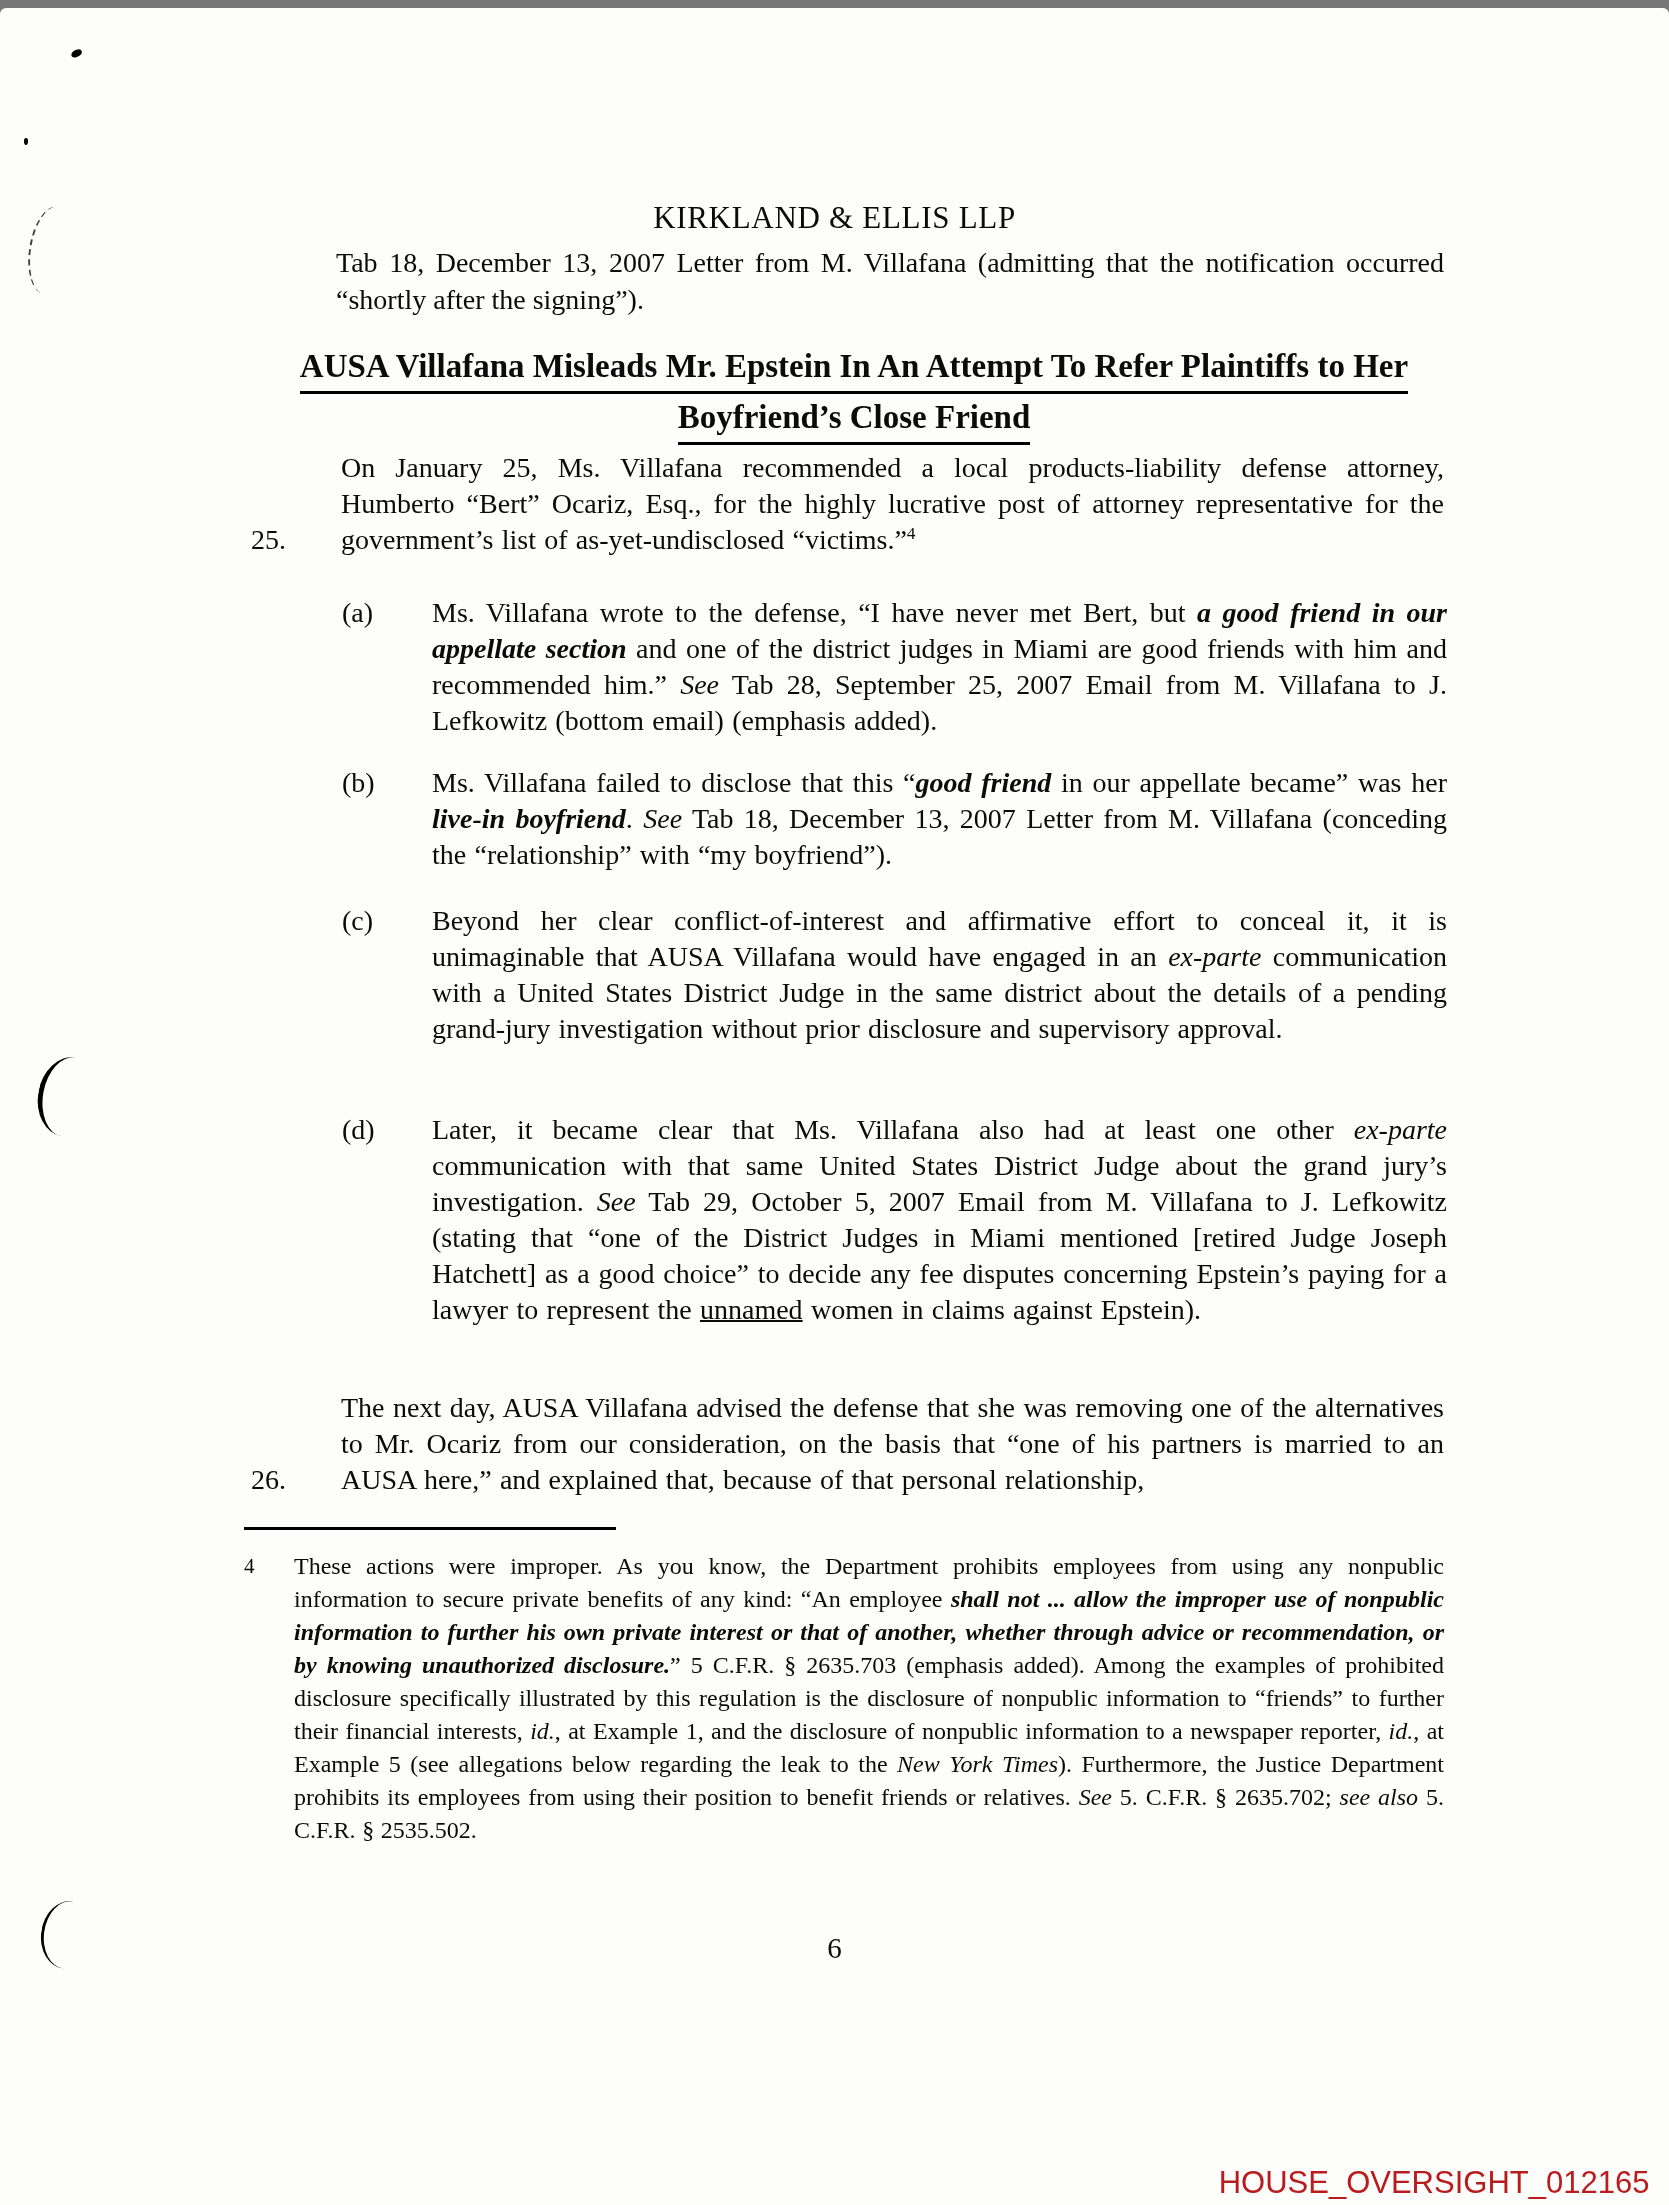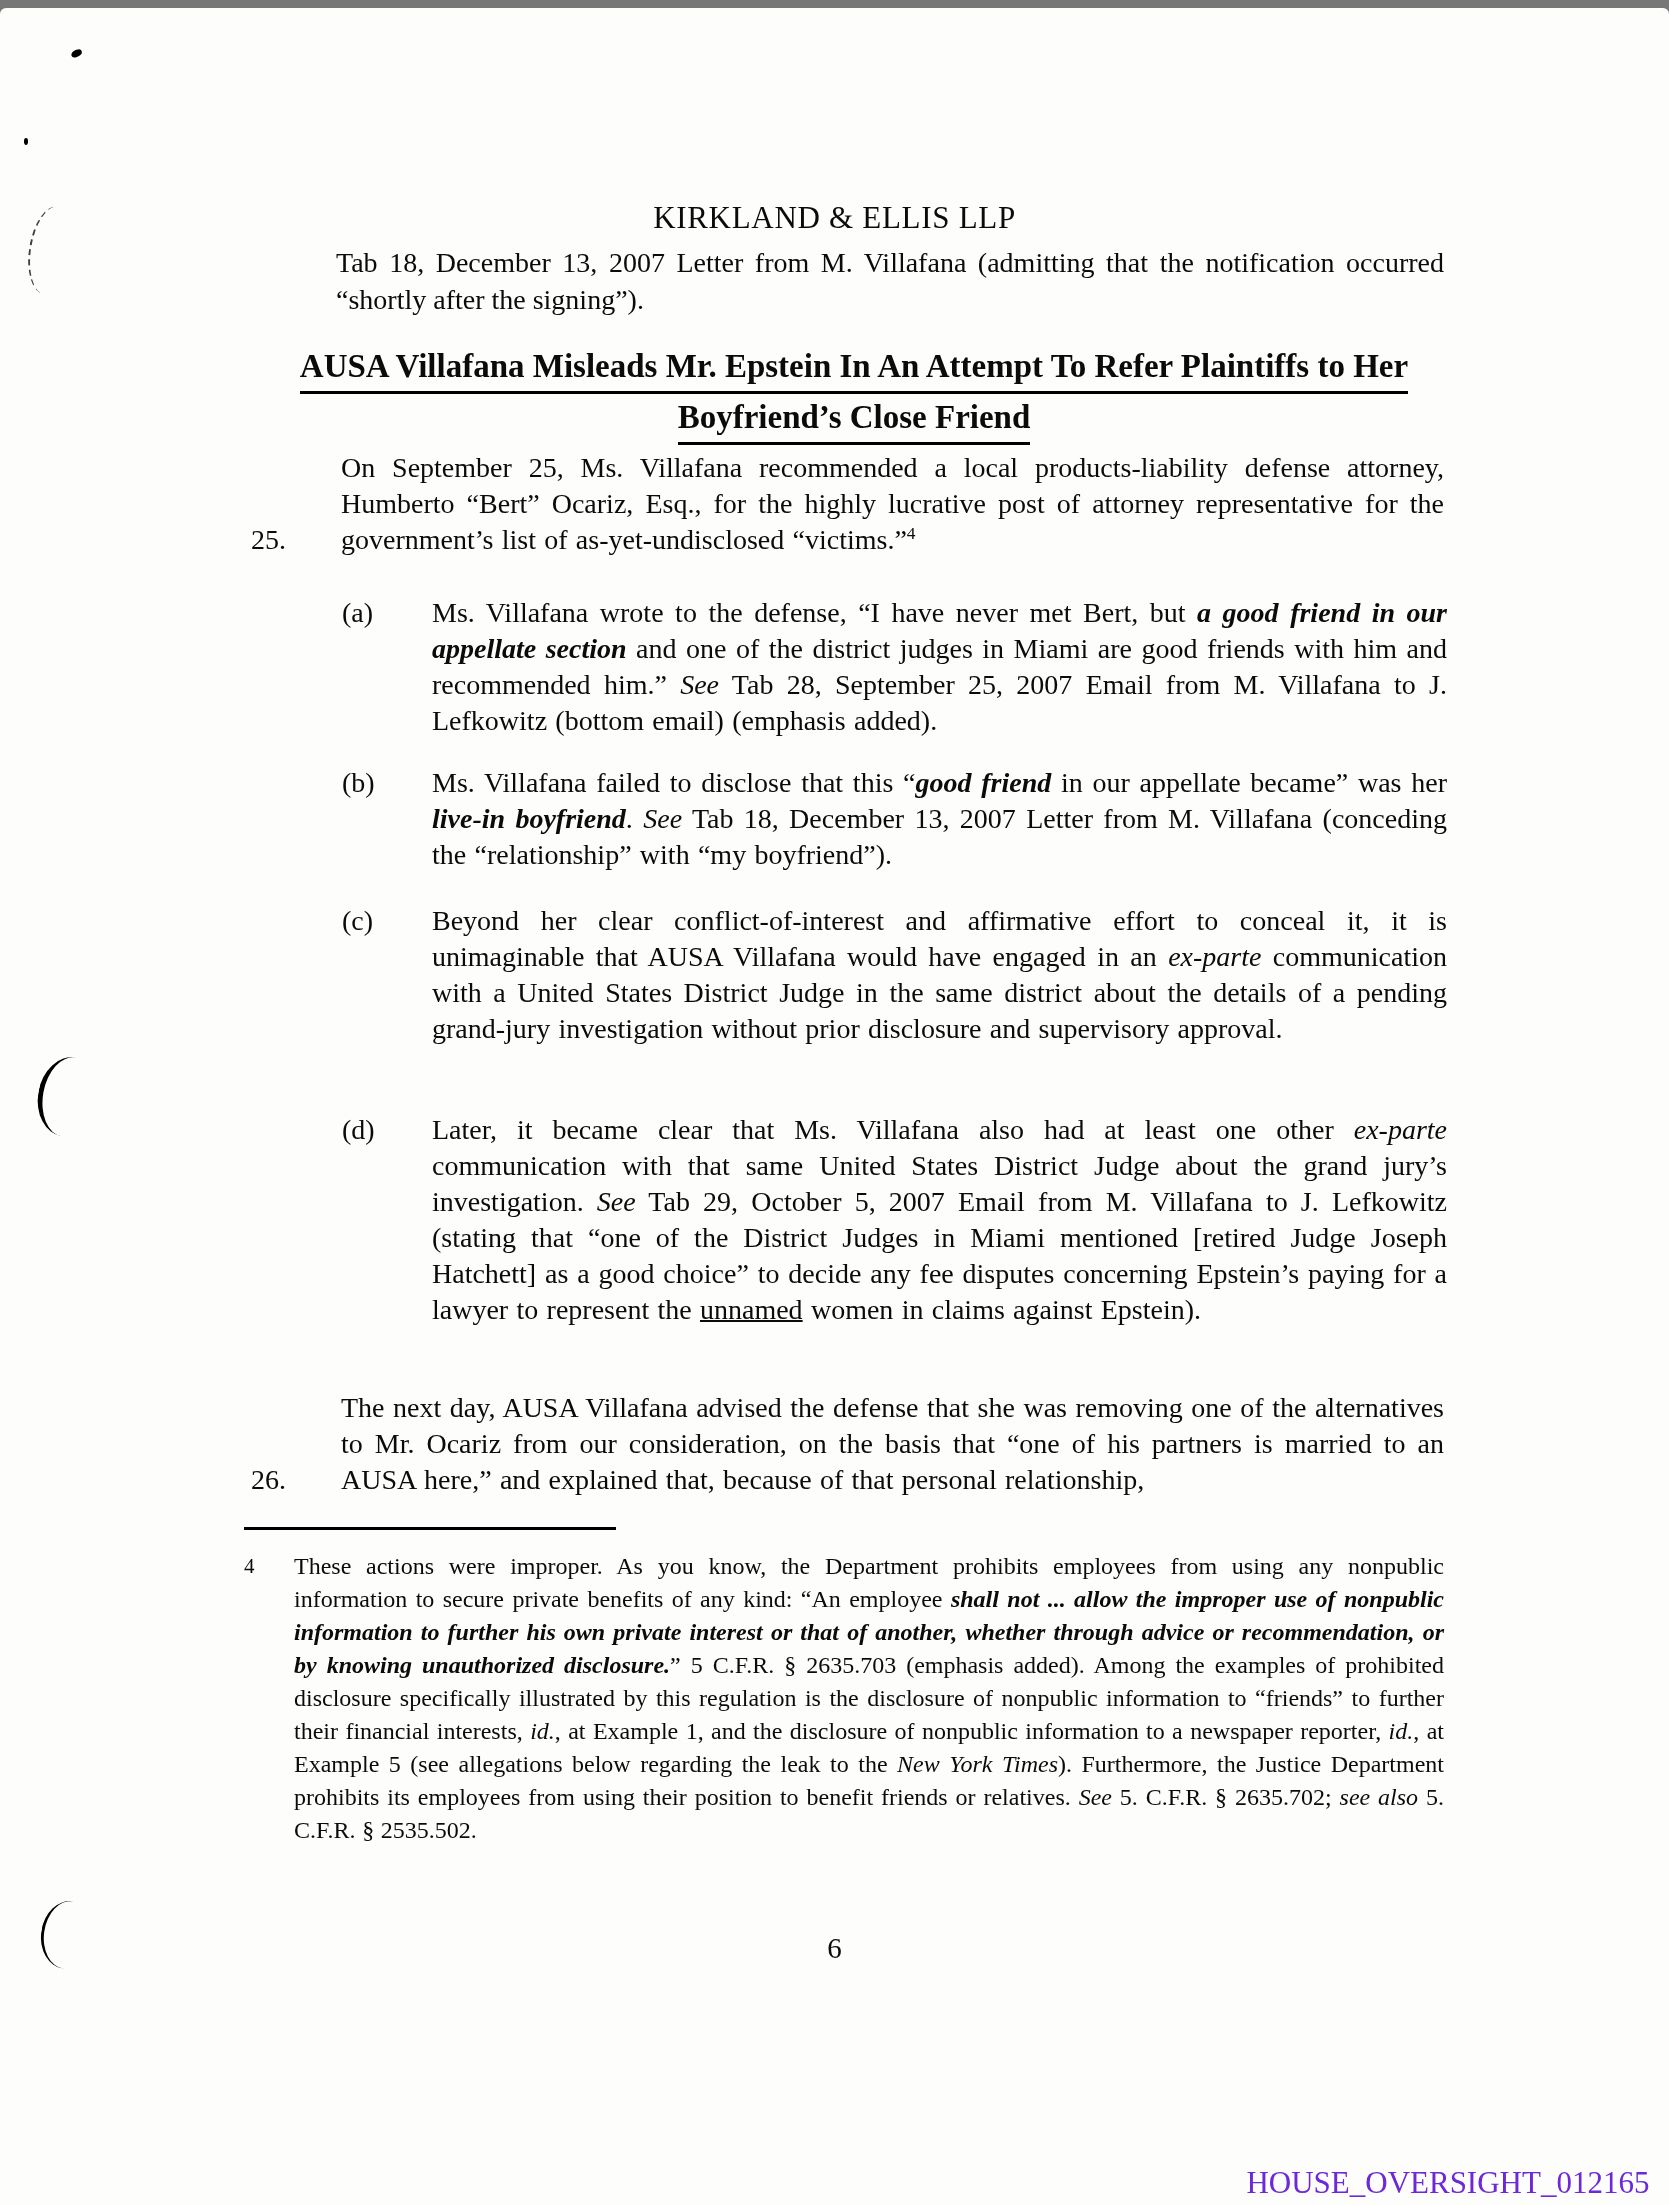--- a/index.html
+++ b/index.html
@@ -58,22 +58,22 @@
   }
   .footnote .fn-marker { flex: 0 0 50px; font-size: 21px; padding-top: 0px; }
   .footnote .fn-text { flex: 1 1 auto; text-align: justify; word-spacing: 0.7px; }
 
   .page-num {
     position: absolute; top: 1924px; left: 0; width: 1669px;
     text-align: center; font-size: 29px;
   }
   .stamp {
     position: absolute; top: 2157px; right: 19.6px;
-    font-family: Liberation Serif, serif;
-    font-size: 31px; color: #6d28d9;
+    font-family: Liberation Sans, sans-serif;
+    font-size: 31px; color: #b91c1c;
   }
 
   
   .run-i  { font-style: italic; }
   .run-bi { font-style: italic; font-weight: bold; }
   .run-u  { text-decoration: underline; text-decoration-thickness: 2px; }
   .run-sup{ vertical-align: super; font-size: 0.62em; line-height: 0; }
 
   
   .art { position: absolute; }
@@ -121,21 +121,21 @@
 
   <div class="intro"><span>Tab 18, December 13, 2007 Letter from M. Villafana (admitting that the notification occurred “shortly after the signing”).</span></div>
 
   <div class="heading">
     <div><span class="hline">AUSA Villafana Misleads Mr. Epstein In An Attempt To Refer Plaintiffs to Her</span></div>
     <div><span class="hline">Boyfriend’s Close Friend</span></div>
   </div>
 
   <div class="npara p25">
     <div class="num">25.</div>
-    <div class="ptext"><span>On September 25, Ms. Villafana recommended a local products-liability defense attorney, Humberto “Bert” Ocariz, Esq., for the highly lucrative post of attorney representative for the government’s list of as-yet-undisclosed “victims.”</span><span class="run-sup">4</span></div>
+    <div class="ptext"><span>On January 25, Ms. Villafana recommended a local products-liability defense attorney, Humberto “Bert” Ocariz, Esq., for the highly lucrative post of attorney representative for the government’s list of as-yet-undisclosed “victims.”</span><span class="run-sup">4</span></div>
   </div>
 
   <div class="sub sa">
     <div class="slabel">(a)</div>
     <div class="stext"><span>Ms. Villafana wrote to the defense, “I have never met Bert, but </span><span class="run-bi">a good friend in our appellate section</span><span> and one of the district judges in Miami are good friends with him and recommended him.”  </span><span class="run-i">See</span><span> Tab 28, September 25, 2007 Email from M. Villafana to J. Lefkowitz (bottom email) (emphasis added).</span></div>
   </div>
 
   <div class="sub sb">
     <div class="slabel">(b)</div>
     <div class="stext"><span>Ms. Villafana failed to disclose that this “</span><span class="run-bi">good friend</span><span> in our appellate became” was her </span><span class="run-bi">live-in boyfriend</span><span>.  </span><span class="run-i">See</span><span> Tab 18, December 13, 2007 Letter from M. Villafana (conceding the “relationship” with “my boyfriend”).</span></div>

